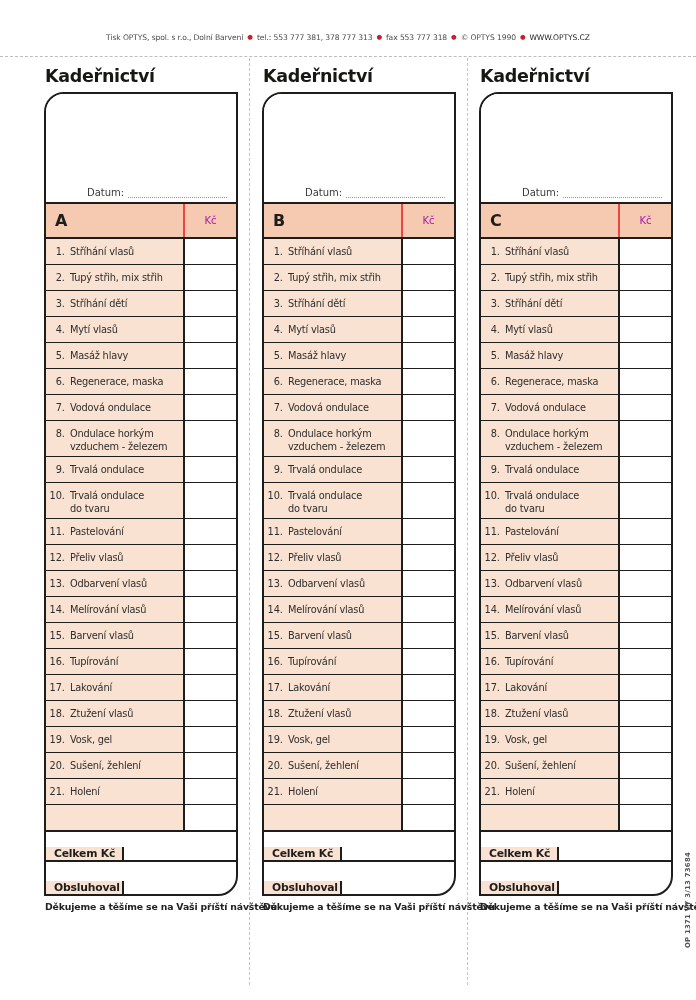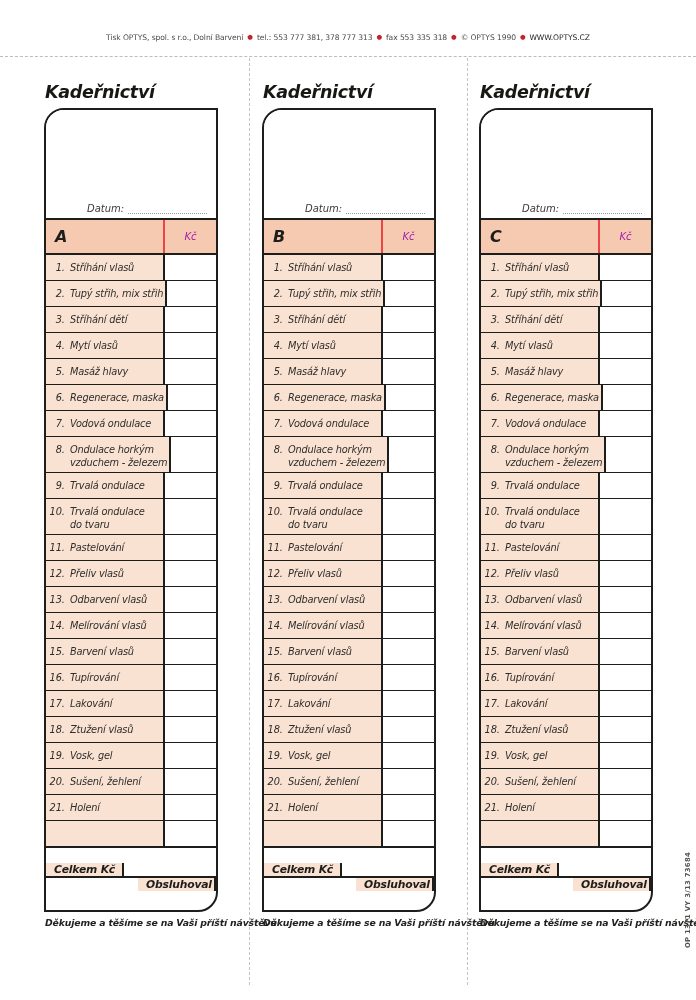--- a/index.html
+++ b/index.html
@@ -16,21 +16,21 @@
   }
   .print-line .sep { color:#c4232b; margin:0 4px; font-size:6.5px; vertical-align:1px; }
   .print-line .url { font-weight:normal; color:#1d1d1b; }
   
   .cut-h { position:absolute; top:56px; left:0; right:0; border-top:1.5px dashed #bdbdbd; }
   .cut-v { position:absolute; top:58px; height:927px; border-left:1.5px dashed #c3c3c3; width:0; }
   .cut-v.v1 { left:249px; }
   .cut-v.v2 { left:467px; }
   
   .tickets { position:absolute; top:66px; left:0; right:0; height:900px; }
-  .ticket { position:absolute; top:16px; width:174px;font-style:italic; }
+  .ticket { position:absolute; top:0; width:194px; }
   .ticket.t0 { left:44px; }
   .ticket.t1 { left:262px; }
   .ticket.t2 { left:479px; }
   .ticket-title {
     font-weight:bold; font-size:17.5px; color:#171714; letter-spacing:-0.3px;
     margin:0 0 6px 1px; line-height:1.15;
   }
   .tbl {
     border:2.5px solid #1d1d1b; border-radius:20px 0 20px 0;
     overflow:hidden; background:#fff;
@@ -49,41 +49,41 @@
                border-left:2px solid #ef4444; font-size:10px; color:#a21caf; }
   .row { display:flex; border-bottom:1.8px solid #1d1d1b; min-height:26px; align-items:stretch; }
   .label-cell { flex:1; background:#fae2d2; display:flex; align-items:flex-start;
                 padding:5.5px 2px 3.5px 0; }
   .num { width:24px; text-align:right; padding-right:5px; font-size:9.8px;
          color:#2e2e2c; line-height:1.33; flex:none; }
   .txt { font-size:9.8px; color:#2e2e2c; line-height:1.33; letter-spacing:-0.2px; white-space:pre; }
   .kc-cell { width:53px; background:#fff; border-left:2px solid #1d1d1b; flex:none; }
   .row.empty { min-height:25px; border-bottom:none; }
   .footer-row { display:flex; border-top:2.5px solid #1d1d1b; min-height:30px; align-items:flex-end; }
-  .footer-row.served { border-top:2px solid #1d1d1b; min-height:34px;flex-direction:column; }
+  .footer-row.served { border-top:2px solid #1d1d1b; min-height:34px; }
   .frow-label { width:78px; flex:none; background:#fae2d2; border-right:2px solid #1d1d1b;
                 display:flex; align-items:center; padding-left:8px;
                 font-weight:bold; font-size:10.8px; color:#1d1d1b; letter-spacing:-0.2px; }
   .frow-value { flex:1; background:#fff; }
   .thanks {
     margin-top:5px; font-weight:bold; font-size:9.3px; color:#222220;
     letter-spacing:-0.15px; padding-left:1px; white-space:nowrap;
   }
   .side-code {
     position:absolute; left:684px; top:948px; transform:rotate(-90deg);
     transform-origin:left top; font-size:6.8px; font-weight:bold; color:#55554f;
     white-space:nowrap; letter-spacing:0.3px;
   }
 </style>
 </head>
 <body>
 
 <div class="sheet">
 
-  <div class="print-line"><span>Tisk OPTYS, spol. s r.o., Dolní Barvení</span><span class="sep">●</span><span>tel.: 553 777 381, 378 777 313</span><span class="sep">●</span><span>fax 553 335 318</span><span class="sep">●</span><span>© OPTYS 1990</span><span class="sep">●</span><span class="url">WWW.OPTYS.CZ</span></div>
+  <div class="print-line"><span>Tisk OPTYS, spol. s r.o., Dolní Barvení</span><span class="sep">●</span><span>tel.: 553 777 381, 378 777 313</span><span class="sep">●</span><span>fax 553 777 318</span><span class="sep">●</span><span>© OPTYS 1990</span><span class="sep">●</span><span class="url">WWW.OPTYS.CZ</span></div>
 
   <div class="cut-h"></div>
   <div class="cut-v v1"></div>
   <div class="cut-v v2"></div>
 
   <div class="tickets">
   <div class="ticket t0">
     <div class="ticket-title">Kadeřnictví</div>
     <div class="tbl">
       <div class="note-box">

